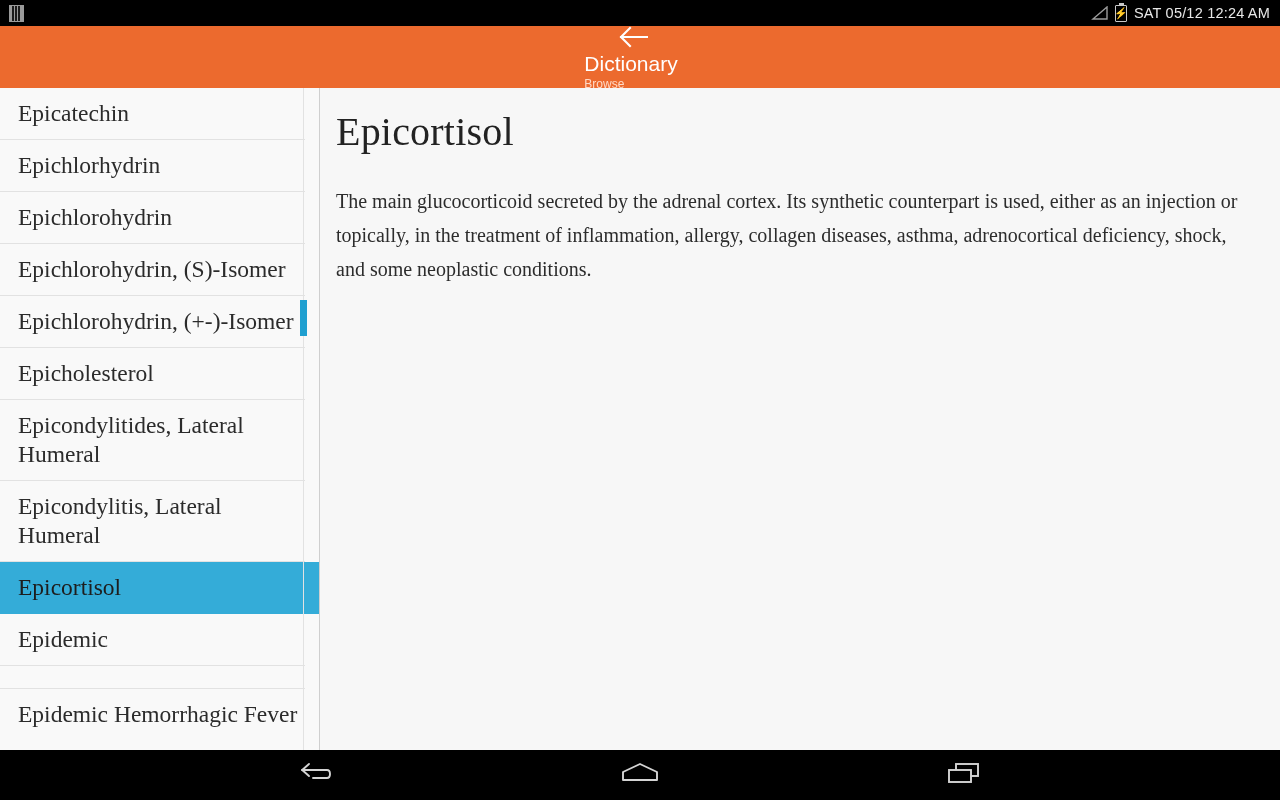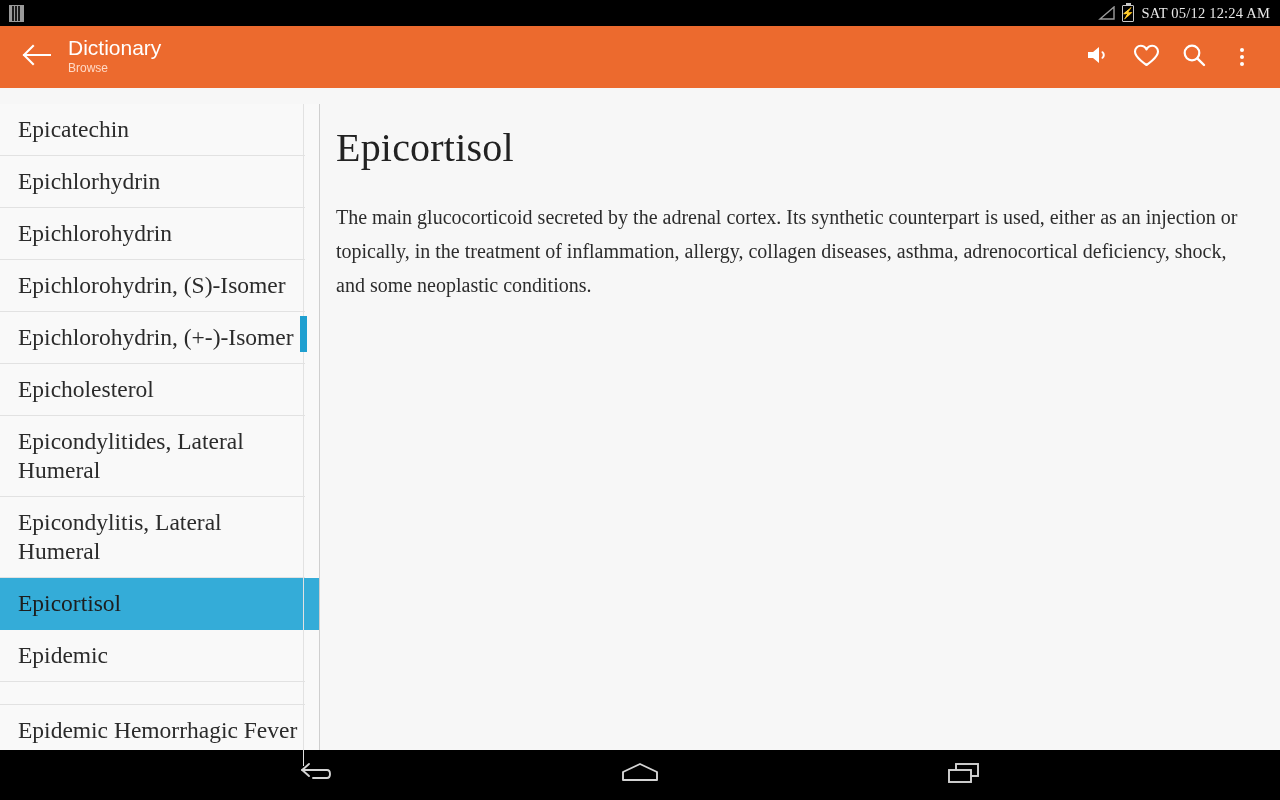--- a/index.html
+++ b/index.html
@@ -85,34 +85,35 @@
   }
   .bolt {
     font-size: 11px;
     line-height: 1;
     color: #d8d8d8;
   }
   .status-time {
     color: #e8e8e8;
     font-size: 14.5px;
     letter-spacing: 0.2px;
-    font-family: Liberation Serif, serif;
+    font-family: Liberation Sans, sans-serif;
   }
 
   
   .appbar {
     position: absolute;
     top: 26px; left: 0;
     width: 1280px;
     height: 62px;
     background: #ec6a2e;
     display: flex;
     align-items: center;
     box-sizing: border-box;
     padding: 0 14px 0 0;
+    flex-direction: column;
   }
   .back-btn {
     width: 72px;
     height: 62px;
     display: flex;
     align-items: center;
     justify-content: center;
     cursor: pointer;
   }
   .titlebox {
@@ -157,21 +158,21 @@
   .dots i {
     display: block;
     width: 4px; height: 4px;
     border-radius: 50%;
     background: #fff;
   }
 
   
   .content {
     position: absolute;
-    top: 104px; left: 0;
+    top: 88px; left: 0;
     width: 1280px;
     height: 662px;
     background: #f7f7f7;
   }
 
   
   .sidebar {
     position: absolute;
     top: 0; left: 0;
     width: 320px;

